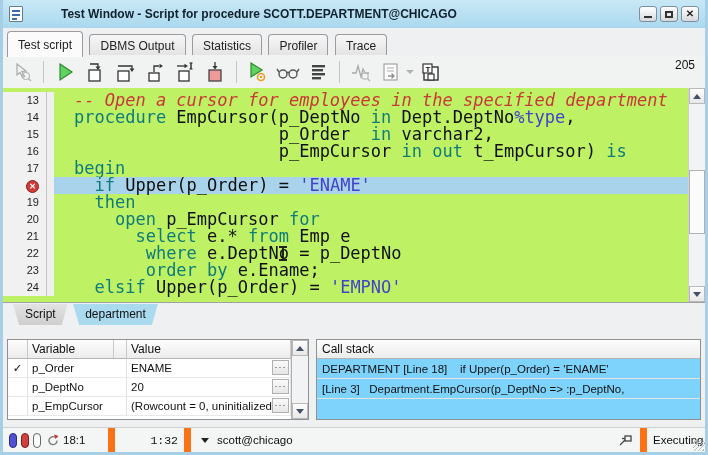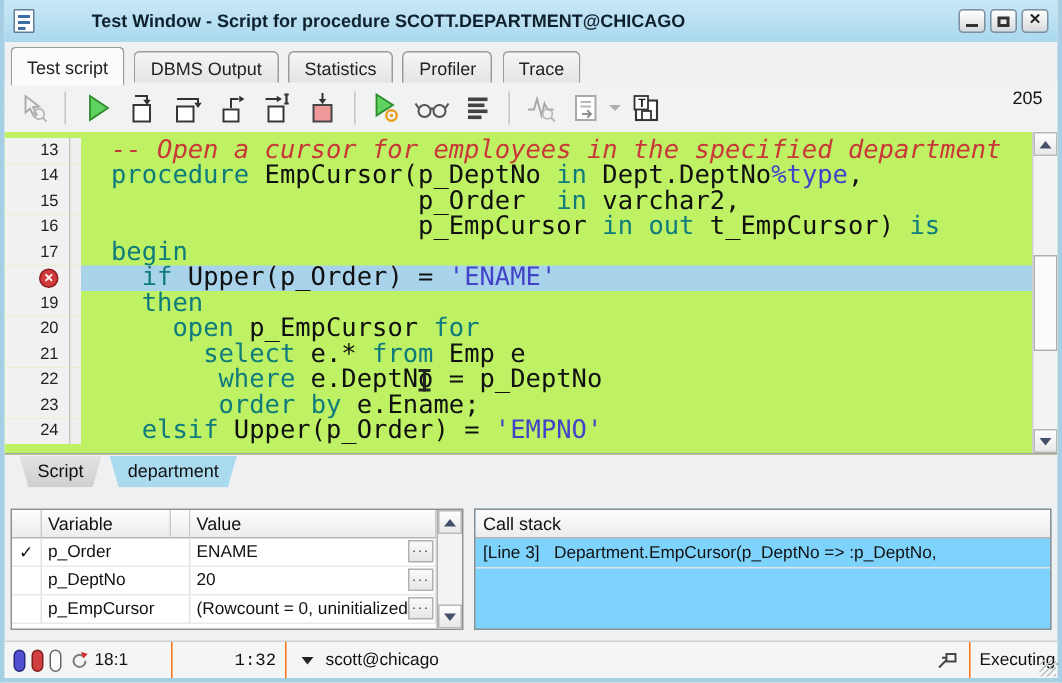--- a/index.html
+++ b/index.html
@@ -66,21 +66,21 @@
   .gc.hname{width:86px;flex:0 0 auto;}
   .gc.mini{width:13px;flex:0 0 auto;padding:0;}
   .gc.val{flex:1;position:relative;padding-right:20px;}
   .dots-btn{position:absolute;right:1px;top:1px;width:17px;height:15px;border:1px solid #b0b0b0;background:linear-gradient(#fafafa,#e6e6e6);font-size:9px;line-height:12px;text-align:center;color:#333;letter-spacing:1px;}
   .gsb{width:17px;border-left:1px solid #b0b0b0;background:#f2f3f4;position:relative;flex:0 0 auto;}
   .stack-panel{flex:1;border:1px solid #909090;background:#7dd3fc;display:flex;flex-direction:column;overflow:hidden;}
   .cs-hdr{height:19px;background:linear-gradient(#fdfdfd,#ececec);border-bottom:1px solid #b5b5b5;font-size:12px;color:#111;display:flex;align-items:center;padding:0 5px;flex:0 0 auto;}
   .cs-row{height:20px;border-bottom:1px solid #e3e3e3;font-size:11.5px;color:#111;display:flex;align-items:center;padding:0 5px;white-space:pre;overflow:hidden;flex:0 0 auto;}
   
   .statusbar{position:absolute;left:0;top:427px;right:0;height:25px;background:#f4f5f5;border-top:1px solid #cfcfcf;display:flex;font-size:11.5px;color:#111;}
-  .ssec{display:flex;align-items:center;border-right:1px solid #f97316;padding:0 6px;gap:4px;}
+  .ssec{display:flex;align-items:center;border-right:7px solid #f97316;padding:0 6px;gap:4px;}
   .s1{width:112px;flex:0 0 auto;}
   .s2{width:76px;flex:0 0 auto;justify-content:flex-end;font-family:Liberation Mono, monospace;}
   .s3{flex:1;}
   .s4{width:58px;flex:0 0 auto;border-right:none;padding-left:6px;}
   .cap{width:8px;height:15px;border-radius:4px;flex:0 0 auto;}
   .cap.blue{background:#5050d0;border:1px solid #2a2a80;}
   .cap.red{background:#d04040;border:1px solid #801f1f;}
   .cap.empty{background:#fbfbfb;border:1px solid #666;}
   .sdrop{width:0;height:0;border-left:4px solid transparent;border-right:4px solid transparent;border-top:5px solid #222;margin:0 4px;}
   .pin-wrap{margin-left:auto;display:flex;align-items:center;}
@@ -346,20 +346,21 @@
         <span class="sbtn" style="top:0">
             <span class="tri-up"></span>
           </span>
         <span class="sbtn" style="bottom:0">
             <span class="tri-dn"></span>
           </span>
       </div>
     </div>
     <div class="stack-panel">
       <div class="cs-hdr">Call stack</div>
+      <div class="cs-row">DEPARTMENT [Line 18]    if Upper(p_Order) = 'ENAME'</div>
       <div class="cs-row">[Line 3]   Department.EmpCursor(p_DeptNo =&gt; :p_DeptNo,</div>
     </div>
   </div>
 
   <div class="statusbar">
     <div class="ssec s1">
       <span class="cap blue"></span>
       <span class="cap red"></span>
       <span class="cap empty"></span>
       <svg width="14" height="14">

